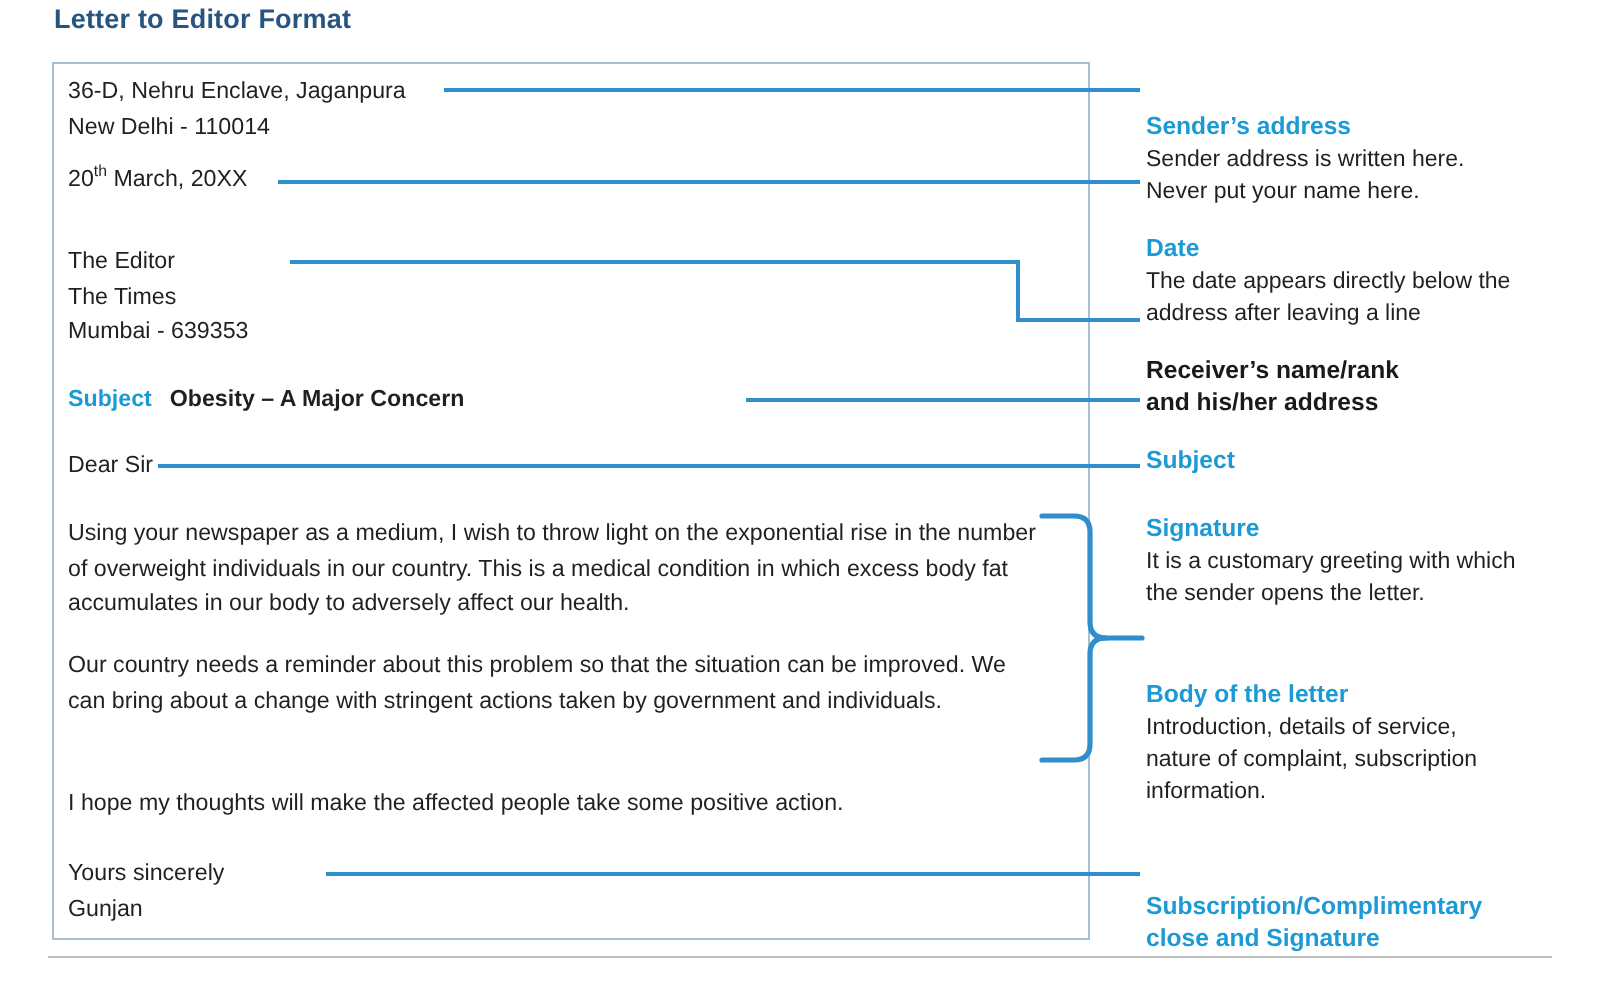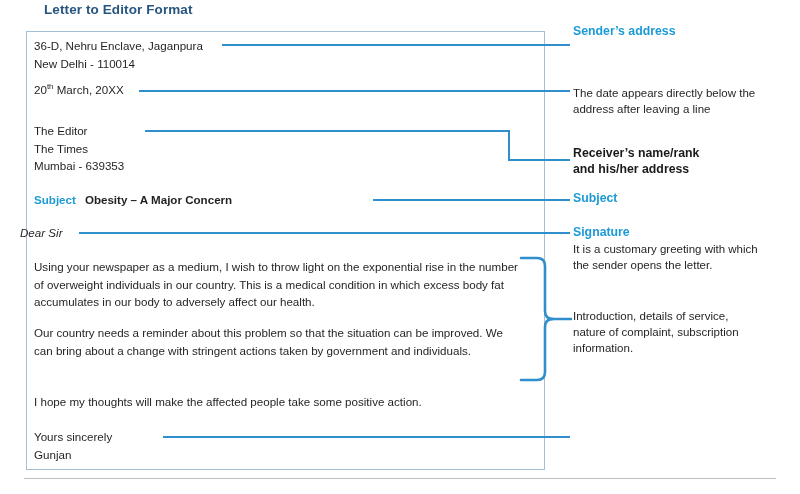--- a/index.html
+++ b/index.html
@@ -12,21 +12,21 @@
     height: 494px;
     position: relative;
     overflow: hidden;
     font-family: "Liberation Sans", sans-serif;
     color: #231f20;
   }
 
   
   #page-title {
     position: absolute;
-    left: 44px;
+    left: 27px;
     top: 2px;
     font-size: 13.5px;
     font-weight: bold;
     color: #27557f;
     letter-spacing: 0.1px;
     white-space: nowrap;
   }
 
   
   #letter-box {
@@ -44,21 +44,21 @@
     position: absolute;
     font-size: 11.6px;
     line-height: 17.5px;
     color: #231f20;
     white-space: pre-line;
   }
 
   #sender-address       { left: 34px;  top: 37px; }
   #letter-date          { left: 34px;  top: 81px; }
   #receiver-address     { left: 34px;  top: 122px; }
-  #salutation           { left: 20px;  top: 224px; font-style: italic; }
+  #salutation           { left: 34px;  top: 224px; }
   #body-para-1          { left: 34px;  top: 258px; width: 488px; }
   #body-para-2          { left: 34px;  top: 324px; width: 488px; }
   #body-para-3          { left: 34px;  top: 393px; width: 488px; }
   #closing              { left: 34px;  top: 428px; }
 
   #subject-line {
     position: absolute;
     left: 34px;
     top: 191px;
     font-size: 11.6px;
@@ -112,20 +112,21 @@
     width: 54px;
     height: 126px;
   }
   #body-brace svg { display: block; }
 
   
   .ann {
     position: absolute;
     left: 573px;
     width: 224px;
+    margin-top: 32px;
   }
   .ann-head {
     font-size: 12.3px;
     font-weight: bold;
     color: #1c9ad6;
     line-height: 15.5px;
     white-space: pre-line;
   }
   .ann-head.dark { color: #1a1a1a; }
   .ann-body {
@@ -193,44 +194,50 @@
 
 <div id="body-brace">
   <svg width="54" height="126" viewBox="0 0 54 126" fill="none">
     <path d="M2 2 H18 Q26 2 26 10 V55 Q26 63 34 63 Q26 63 26 71 V116 Q26 124 18 124 H2" stroke="#2f8ecb" stroke-width="2.6" fill="none" stroke-linecap="round" stroke-linejoin="round"></path>
     <path d="M30 63 H52" stroke="#2f8ecb" stroke-width="2.6" stroke-linecap="round"></path>
   </svg>
 </div>
 
 <div class="ann" id="ann-sender">
   <div class="ann-head">Sender’s address</div>
+  <div class="ann-body">Sender address is written here.
+Never put your name here.</div>
 </div>
 
 <div class="ann" id="ann-date">
+  <div class="ann-head">Date</div>
   <div class="ann-body">The date appears directly below the
 address after leaving a line</div>
 </div>
 
 <div class="ann" id="ann-receiver">
   <div class="ann-head dark">Receiver’s name/rank
 and his/her address</div>
 </div>
 
 <div class="ann" id="ann-subject">
   <div class="ann-head">Subject</div>
 </div>
 
 <div class="ann" id="ann-salut">
   <div class="ann-head">Signature</div>
   <div class="ann-body">It is a customary greeting with which
 the sender opens the letter.</div>
 </div>
 
 <div class="ann" id="ann-body">
+  <div class="ann-head">Body of the letter</div>
   <div class="ann-body">Introduction, details of service,
 nature of complaint, subscription
 information.</div>
 </div>
 
 <div class="ann" id="ann-close">
+  <div class="ann-head">Subscription/Complimentary
+close and Signature</div>
 </div>
 
 <div id="bottom-rule"></div>
 
 </body></html>

